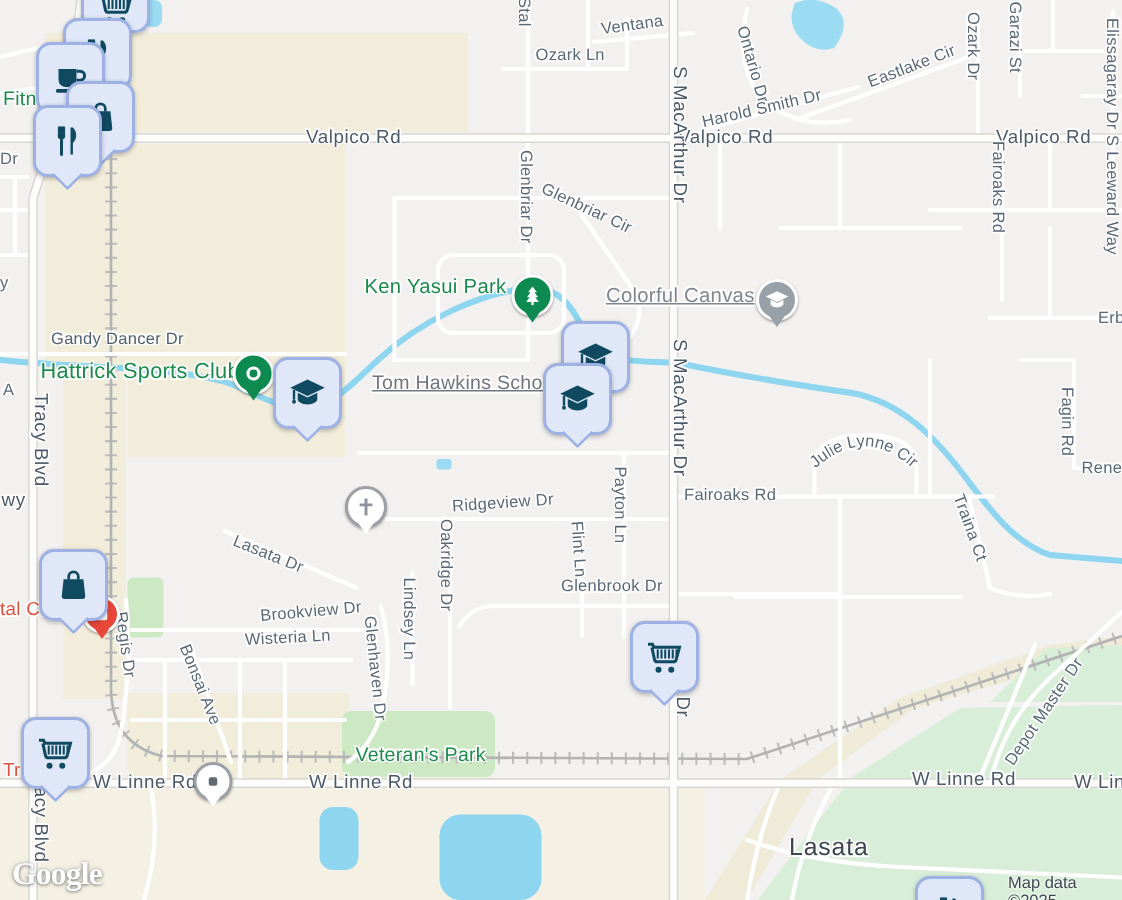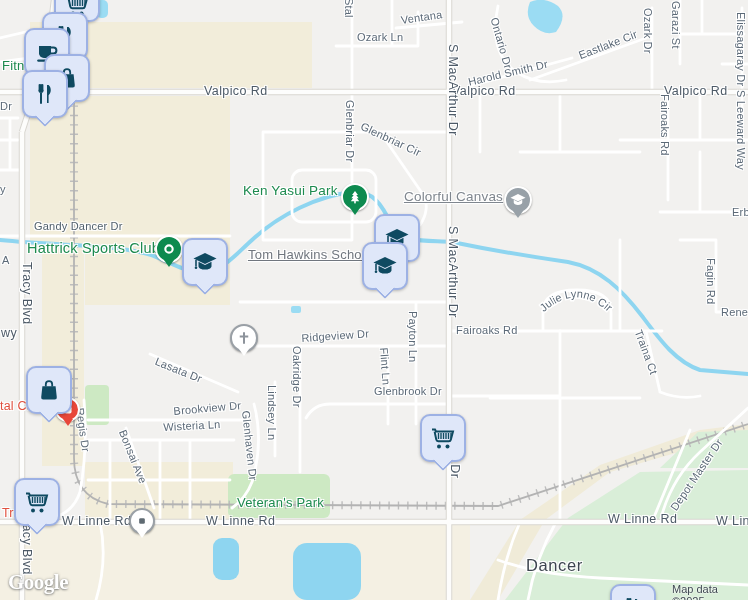--- a/index.html
+++ b/index.html
@@ -150,21 +150,21 @@
 <div class="lbl" style="left:0;top:100px">Dr</div>
 <div class="lbl" style="left:0;top:183px">y</div>
 <div class="lbl" style="left:2px;top:254px">A</div>
 
 <div class="lbl poi-g" style="left:2px;top:58px">Fitn</div>
 <div class="lbl poi-g" style="left:243px;top:183px;font-size:13.5px">Ken Yasui Park</div>
 <div class="lbl poi-g big" style="left:27px;top:240px">Hattrick Sports Club</div>
 <div class="lbl poi-g" style="left:237px;top:495px">Veteran's Park</div>
 <div class="lbl poi-gray" style="left:404px;top:189px;font-size:13.5px">Colorful Canvas</div>
 <div class="lbl poi-gray" style="left:248px;top:247px;color:#70767e">Tom Hawkins School</div>
-<div class="lbl locality" style="left:526px;top:556px">Dancer</div>
+<div class="lbl locality" style="left:526px;top:556px">Lasata</div>
 <div class="lbl poi-red" style="left:0;top:399px">tal Ca</div>
 <div class="lbl poi-red" style="left:2px;top:506px">Tra</div>
 
 <div class="cpin" style="left:341px;top:183px;background:#0d8a4f;--c:#0d8a4f">
   <svg viewBox="0 0 24 24">
         <path fill="#fff" d="M12 3.5 16.2 9h-2.4l3.4 4.6h-2.6l3.4 4.4H6l3.4-4.4H6.8L10.2 9H7.8z"></path>
         <rect x="10.9" y="17.5" width="2.2" height="3.5" fill="#fff"></rect>
       </svg>
 </div>
 <div class="cpin" style="left:155px;top:235px;background:#0d8a4f;--c:#0d8a4f">

